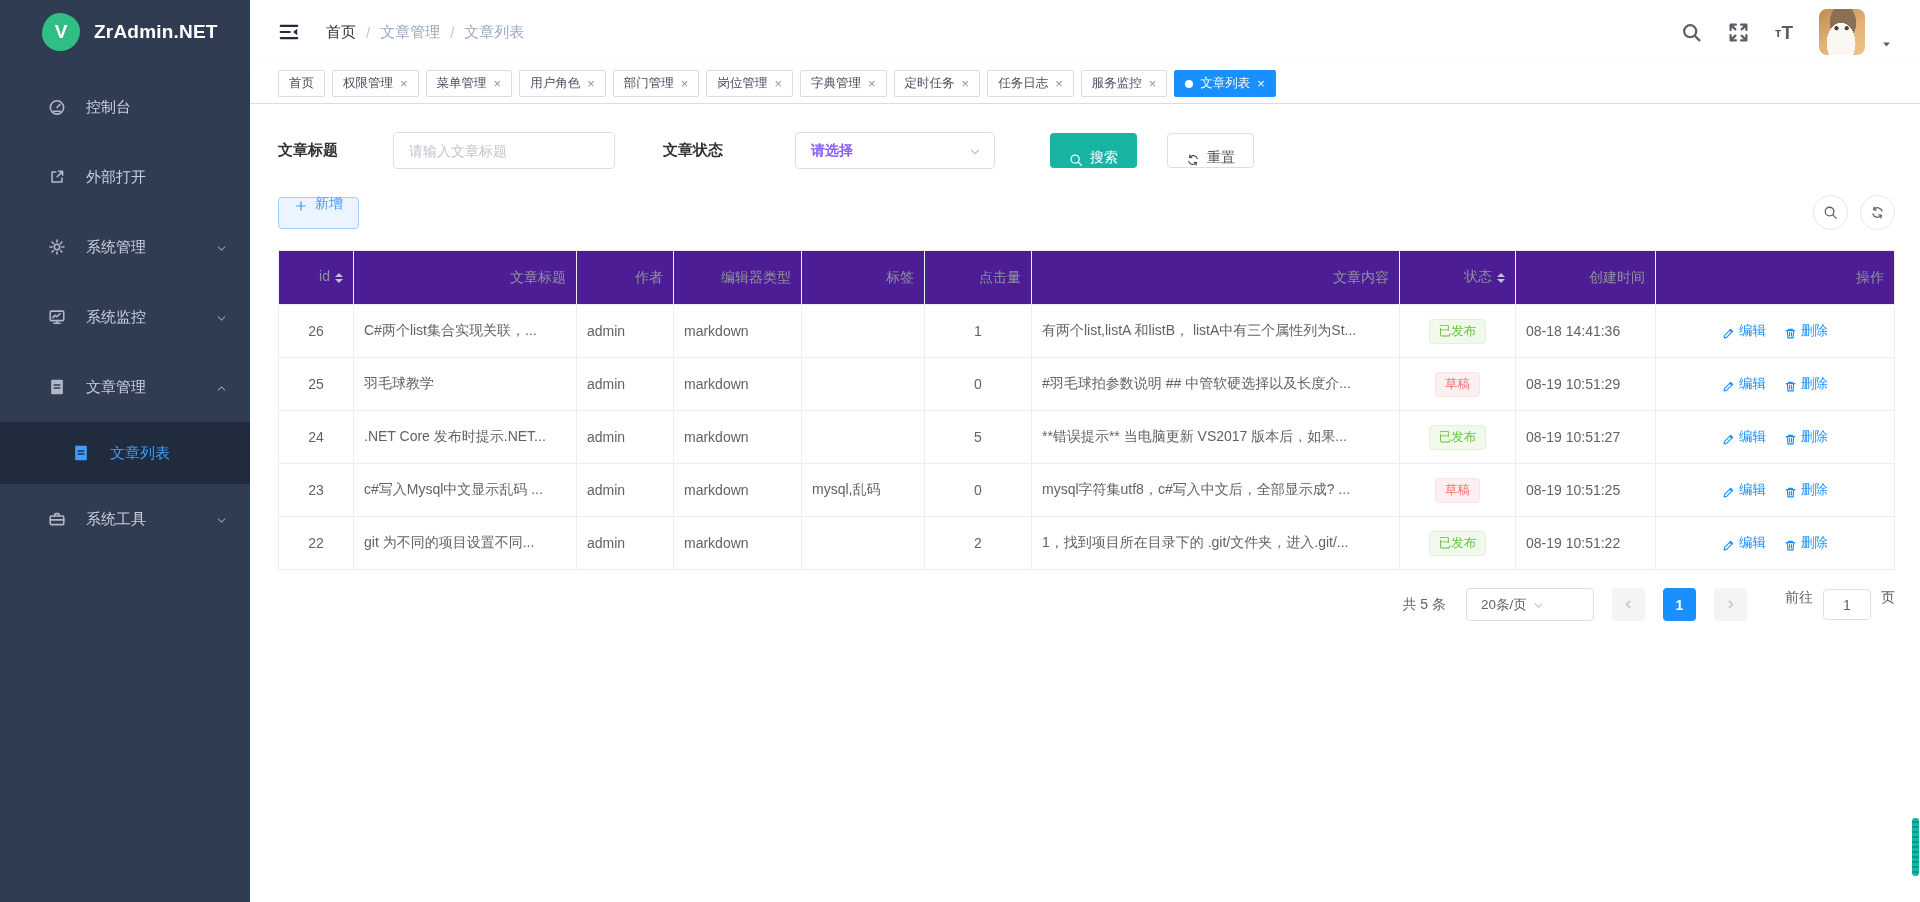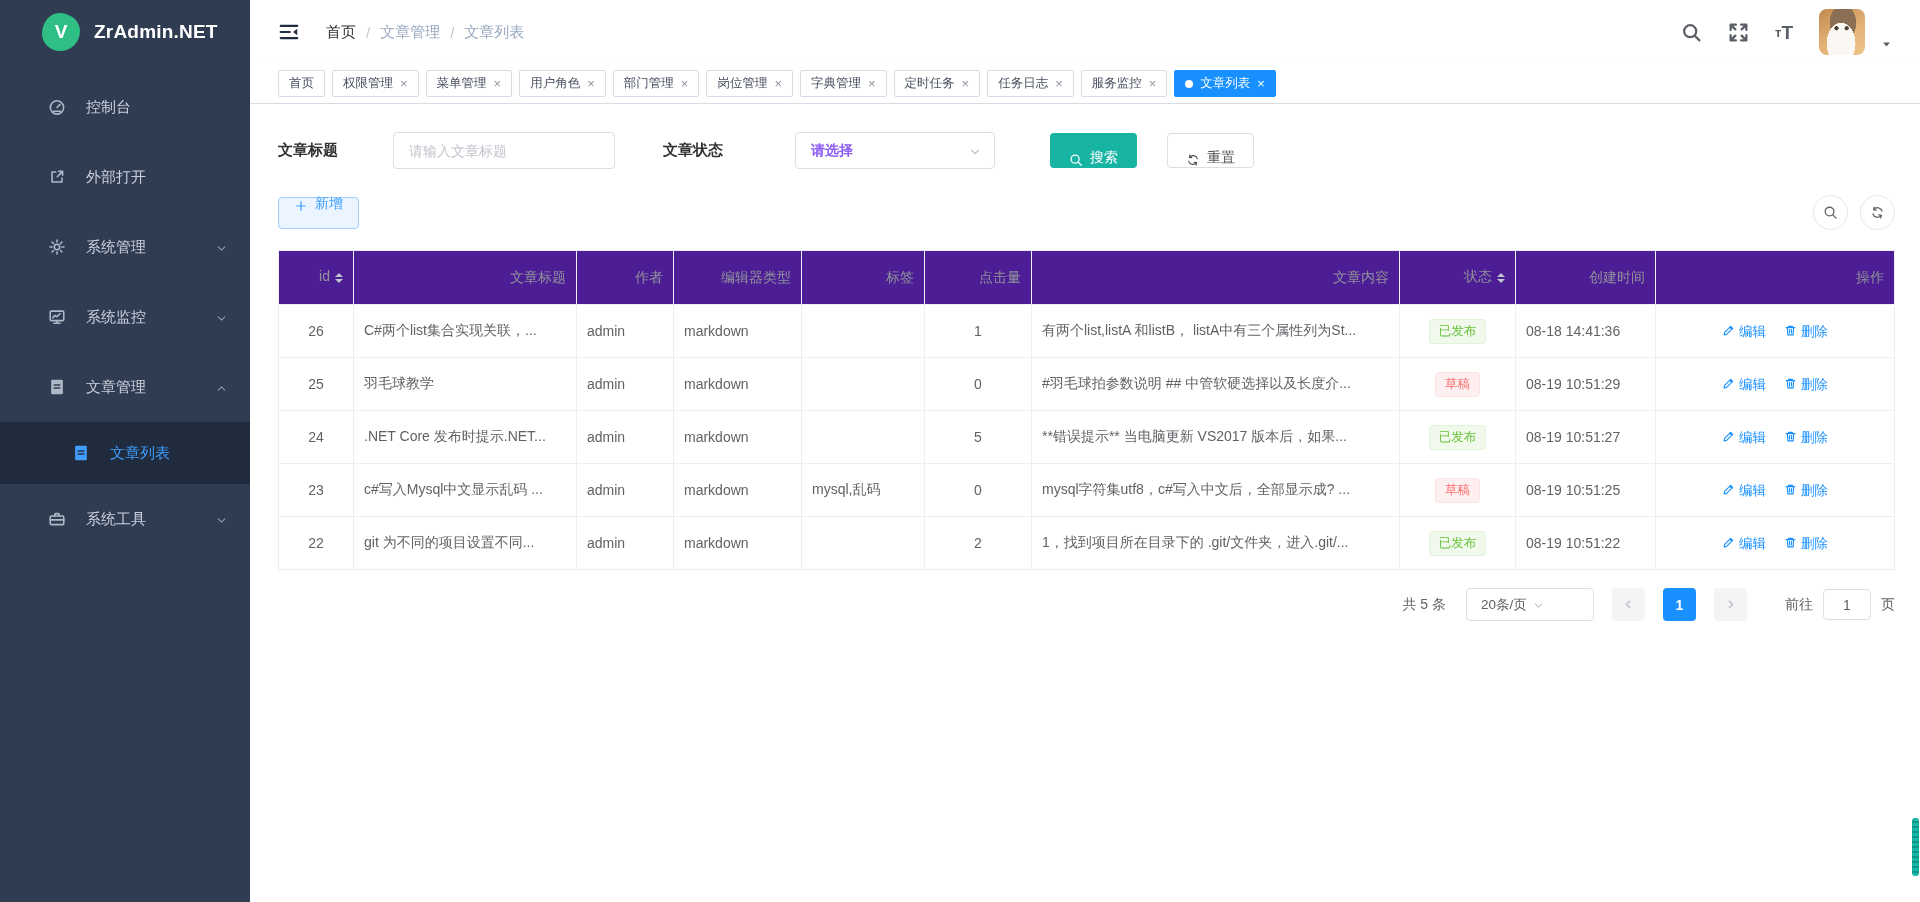--- a/index.html
+++ b/index.html
@@ -106,38 +106,38 @@
   .grid th { height:54px; color:#909399; font-weight:normal; text-align:right; background:#4c1d95; font-size:14px; }
   .grid td { height:53px; color:#606266; font-size:14px; background:#fff; }
   .ta-c { text-align:center; }
   .sort-caret { display:inline-flex; flex-direction:column; margin-left:5px; vertical-align:middle; }
   .sort-caret i { width:0; height:0; border:4.5px solid transparent; display:block; }
   .sort-caret .up { border-bottom-color:#c0c4cc; margin-bottom:2px; }
   .sort-caret .down { border-top-color:#c0c4cc; }
   .badge { display:inline-block; padding:3px 9px; font-size:12.5px; border-radius:4px; border:1px solid; }
   .badge.published { color:#67c23a; background:#f0f9eb; border-color:#e1f3d8; }
   .badge.draft { color:#f56c6c; background:#fef0f0; border-color:#fde2e2; }
-  .op-link { color:#1890ff; cursor:pointer; display:inline-flex; align-items:flex-start; gap:4px; margin:0 9px;
+  .op-link { color:#1890ff; cursor:pointer; display:inline-flex; align-items:flex-end; gap:4px; margin:0 9px;
              font-size:13.5px; }
   .op-link .ic { width:13px; height:13px; }
 
   
   .pagination { margin-top:18px; display:flex; align-items:center; justify-content:flex-end; gap:12px;
                 color:#606266; font-size:14px; }
   .pg-total { margin-right:8px; }
   .pg-size { width:128px; height:33px; border:1px solid #dcdfe6; border-radius:4px; display:flex;
              align-items:center; padding:0 10px 0 14px; cursor:pointer; font-size:13.5px; }
   .pg-size span { flex:1; }
   .pg-size .ic { width:13px; height:13px; color:#c0c4cc; }
   .pg-btn { width:33px; height:33px; border-radius:4px; background:#f4f4f5; color:#c0c4cc; border:none;
             display:flex; align-items:center; justify-content:center; cursor:pointer; margin-left:6px; }
   .pg-btn .ic { width:13px; height:13px; stroke-width:2; }
   .pg-page { width:33px; height:33px; border-radius:4px; background:#1890ff; color:#fff; font-weight:bold;
              display:flex; align-items:center; justify-content:center; cursor:pointer; margin-left:6px; }
-  .pg-goto { margin-left:26px; display:flex; align-items:center; gap:10px; }
+  .pg-goto { margin-left:26px; display:flex; gap:10px; }
   .pg-input { width:48px; height:31px; border:1px solid #dcdfe6; border-radius:4px; text-align:center;
               color:#606266; font-size:14px; outline:none;
               font-family:"Liberation Sans","DejaVu Sans",sans-serif; }
 
   
   .scroll-thumb { position:fixed; right:1px; bottom:26px; width:7px; height:58px; border-radius:3px;
                   background:repeating-linear-gradient(0deg,#14b8a6 0 3px,#0e9488 3px 5px); }
 
   .ic { display:inline-block; vertical-align:middle; fill:none; stroke:currentColor; stroke-width:1.4;
         stroke-linecap:round; stroke-linejoin:round; }

